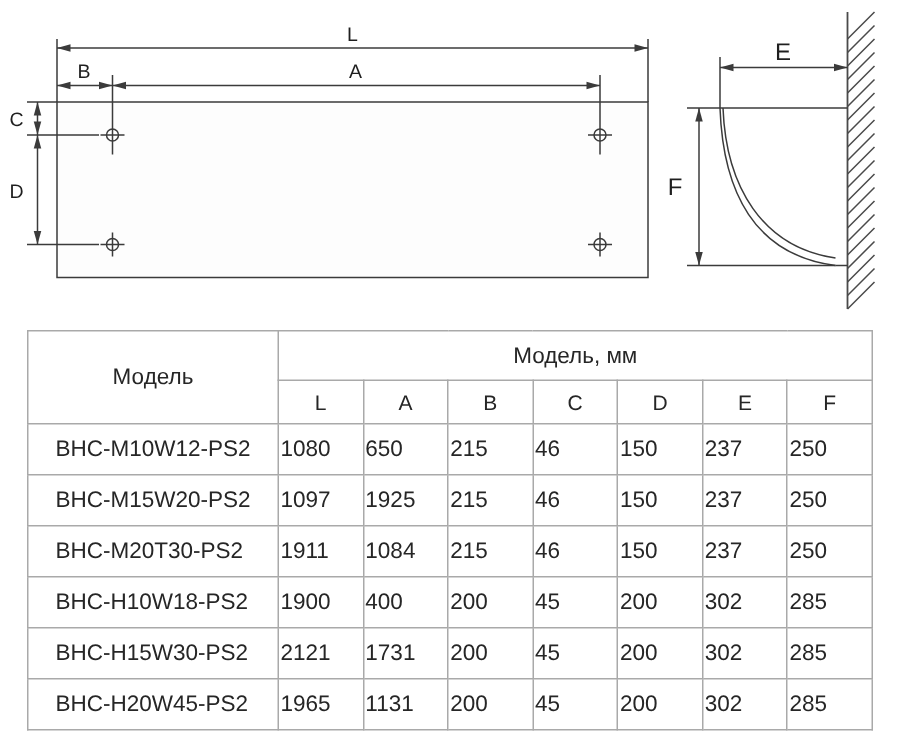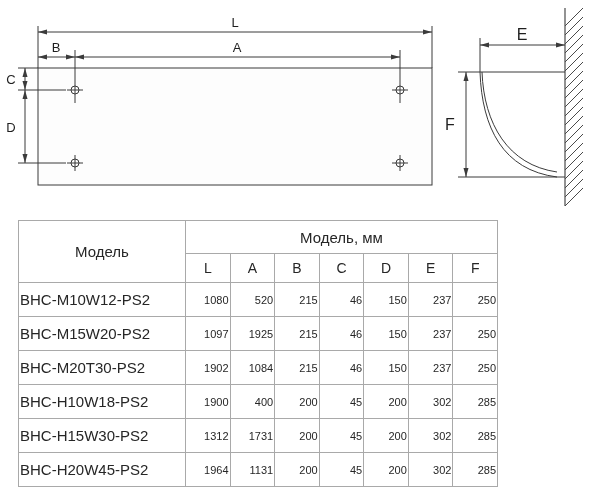--- a/index.html
+++ b/index.html
@@ -10,36 +10,36 @@
     font-family: "Liberation Sans", sans-serif;
     color: #2a2a2a;
   }
   .page { width: 600px; height: 503px; overflow: hidden; }
   .diagram-wrap { width: 600px; height: 214px; }
   svg text {
     font-family: "Liberation Sans", sans-serif;
     fill: #1f1f1f;
   }
   .dim-table {
-    width: 480px;
+    width: 564px;
     margin: 6px 18px 0 18px;
     border-collapse: collapse;
     table-layout: fixed;
   }
   .dim-table th, .dim-table td {
     border: 1px solid #a9a9a9;
     font-weight: normal;
     color: #262626;
     background: #ffffff;
   }
   .dim-table th.group { font-size: 15px; height: 33px; text-align: center; }
   .dim-table th.colhead { font-size: 14px; height: 29px; text-align: center; }
   .col-model { width: 167px; }
-  td.model { text-align: left; padding-left: 1px; font-size: 15px; height: 34px; }
-  td.val { text-align: right; font-size: 11px; }
+  td.model { text-align: left; padding-left: 18px; font-size: 15px; height: 34px; }
+  td.val { text-align: left; font-size: 15px; }
 </style>
 </head>
 <body>
 
 <div class="page">
 
   <div class="diagram-wrap">
     <svg width="600" height="214" viewBox="0 0 600 214">
 
       <g>
@@ -126,70 +126,70 @@
         <th class="colhead">C</th>
         <th class="colhead">D</th>
         <th class="colhead">E</th>
         <th class="colhead">F</th>
       </tr>
     </thead>
     <tbody>
       <tr>
         <td class="model">BHC-M10W12-PS2</td>
         <td class="val">1080</td>
-        <td class="val">520</td>
+        <td class="val">650</td>
         <td class="val">215</td>
         <td class="val">46</td>
         <td class="val">150</td>
         <td class="val">237</td>
         <td class="val">250</td>
       </tr>
       <tr>
         <td class="model">BHC-M15W20-PS2</td>
         <td class="val">1097</td>
         <td class="val">1925</td>
         <td class="val">215</td>
         <td class="val">46</td>
         <td class="val">150</td>
         <td class="val">237</td>
         <td class="val">250</td>
       </tr>
       <tr>
         <td class="model">BHC-M20T30-PS2</td>
-        <td class="val">1902</td>
+        <td class="val">1911</td>
         <td class="val">1084</td>
         <td class="val">215</td>
         <td class="val">46</td>
         <td class="val">150</td>
         <td class="val">237</td>
         <td class="val">250</td>
       </tr>
       <tr>
         <td class="model">BHC-H10W18-PS2</td>
         <td class="val">1900</td>
         <td class="val">400</td>
         <td class="val">200</td>
         <td class="val">45</td>
         <td class="val">200</td>
         <td class="val">302</td>
         <td class="val">285</td>
       </tr>
       <tr>
         <td class="model">BHC-H15W30-PS2</td>
-        <td class="val">1312</td>
+        <td class="val">2121</td>
         <td class="val">1731</td>
         <td class="val">200</td>
         <td class="val">45</td>
         <td class="val">200</td>
         <td class="val">302</td>
         <td class="val">285</td>
       </tr>
       <tr>
         <td class="model">BHC-H20W45-PS2</td>
-        <td class="val">1964</td>
+        <td class="val">1965</td>
         <td class="val">1131</td>
         <td class="val">200</td>
         <td class="val">45</td>
         <td class="val">200</td>
         <td class="val">302</td>
         <td class="val">285</td>
       </tr>
     </tbody>
   </table>
 

